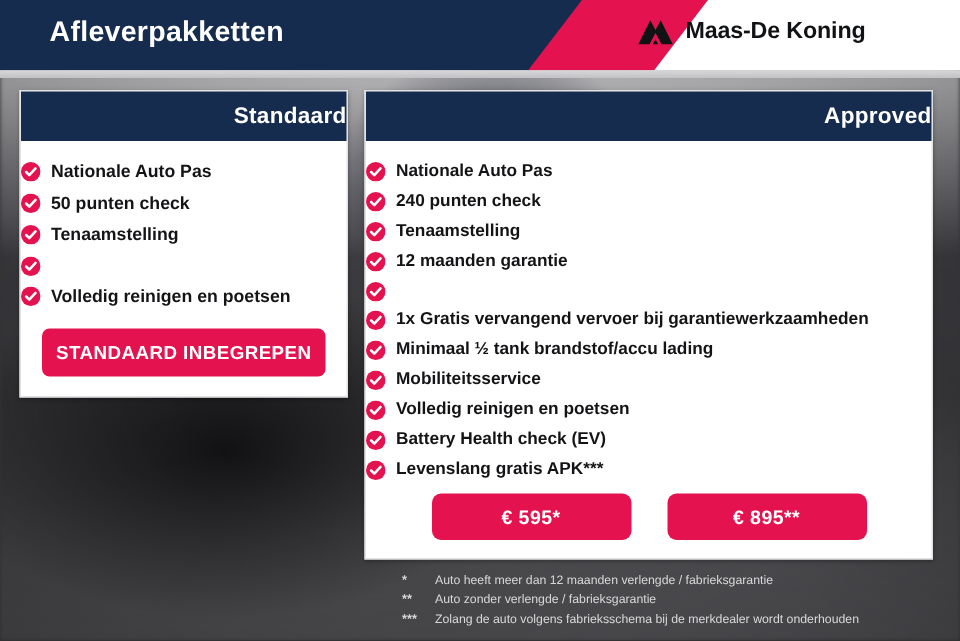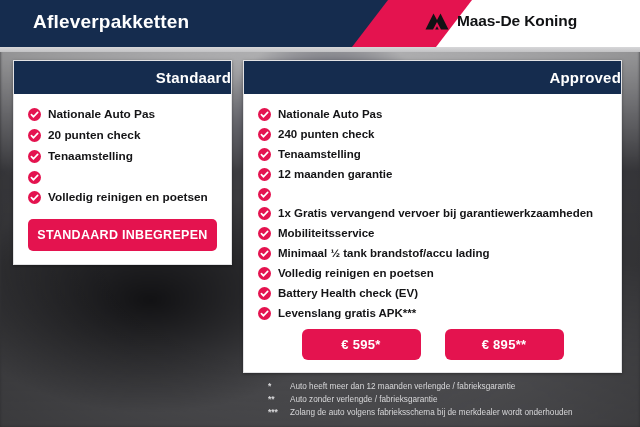--- a/index.html
+++ b/index.html
@@ -116,21 +116,21 @@
   }
 
   .feature-list {
     list-style: none;
     margin: 0;
     padding: 13px 0 0 0;
   }
   .feature-item {
     display: flex;
     align-items: flex-start;
-    padding: 0 10px 0 14px;
+    padding: 0 10px 0 0;
     margin-bottom: 6px;
   }
   .card-approved .feature-item { margin-bottom: 5px; }
 
   .check-icon {
     flex: 0 0 auto;
     width: 13px;
     height: 13px;
     margin-top: 1px;
     margin-right: 7px;
@@ -176,21 +176,21 @@
   }
   .price-button {
     background: #e4134f;
     border: none;
     border-radius: 6px;
     color: #ffffff;
     font-family: "Liberation Sans", sans-serif;
     font-size: 13px;
     font-weight: bold;
     letter-spacing: 0.3px;
-    width: 119px;
+    width: 133px;
     padding: 8px 0;
     cursor: pointer;
   }
 
   
   .footnotes {
     position: absolute;
     left: 268px;
     top: 381px;
     width: 360px;
@@ -246,21 +246,21 @@
             <circle cx="8" cy="8" r="8" fill="#e4134f"></circle>
             <path d="M4.2 8.2 L6.8 10.8 L11.9 5.3" fill="none" stroke="#ffffff" stroke-width="2.1" stroke-linecap="round" stroke-linejoin="round"></path>
           </svg>
           <span class="feature-text">Nationale Auto Pas</span>
         </li>
         <li class="feature-item">
           <svg class="check-icon" viewBox="0 0 16 16">
             <circle cx="8" cy="8" r="8" fill="#e4134f"></circle>
             <path d="M4.2 8.2 L6.8 10.8 L11.9 5.3" fill="none" stroke="#ffffff" stroke-width="2.1" stroke-linecap="round" stroke-linejoin="round"></path>
           </svg>
-          <span class="feature-text">20 punten check</span>
+          <span class="feature-text">50 punten check</span>
         </li>
         <li class="feature-item">
           <svg class="check-icon" viewBox="0 0 16 16">
             <circle cx="8" cy="8" r="8" fill="#e4134f"></circle>
             <path d="M4.2 8.2 L6.8 10.8 L11.9 5.3" fill="none" stroke="#ffffff" stroke-width="2.1" stroke-linecap="round" stroke-linejoin="round"></path>
           </svg>
           <span class="feature-text">Tenaamstelling</span>
         </li>
         <li class="feature-item">
           <svg class="check-icon" viewBox="0 0 16 16">
@@ -325,28 +325,28 @@
             <circle cx="8" cy="8" r="8" fill="#e4134f"></circle>
             <path d="M4.2 8.2 L6.8 10.8 L11.9 5.3" fill="none" stroke="#ffffff" stroke-width="2.1" stroke-linecap="round" stroke-linejoin="round"></path>
           </svg>
           <span class="feature-text">1x Gratis vervangend vervoer bij garantiewerkzaamheden</span>
         </li>
         <li class="feature-item">
           <svg class="check-icon" viewBox="0 0 16 16">
             <circle cx="8" cy="8" r="8" fill="#e4134f"></circle>
             <path d="M4.2 8.2 L6.8 10.8 L11.9 5.3" fill="none" stroke="#ffffff" stroke-width="2.1" stroke-linecap="round" stroke-linejoin="round"></path>
           </svg>
+          <span class="feature-text">Minimaal ½ tank brandstof/accu lading</span>
+        </li>
+        <li class="feature-item">
+          <svg class="check-icon" viewBox="0 0 16 16">
+            <circle cx="8" cy="8" r="8" fill="#e4134f"></circle>
+            <path d="M4.2 8.2 L6.8 10.8 L11.9 5.3" fill="none" stroke="#ffffff" stroke-width="2.1" stroke-linecap="round" stroke-linejoin="round"></path>
+          </svg>
           <span class="feature-text">Mobiliteitsservice</span>
-        </li>
-        <li class="feature-item">
-          <svg class="check-icon" viewBox="0 0 16 16">
-            <circle cx="8" cy="8" r="8" fill="#e4134f"></circle>
-            <path d="M4.2 8.2 L6.8 10.8 L11.9 5.3" fill="none" stroke="#ffffff" stroke-width="2.1" stroke-linecap="round" stroke-linejoin="round"></path>
-          </svg>
-          <span class="feature-text">Minimaal ½ tank brandstof/accu lading</span>
         </li>
         <li class="feature-item">
           <svg class="check-icon" viewBox="0 0 16 16">
             <circle cx="8" cy="8" r="8" fill="#e4134f"></circle>
             <path d="M4.2 8.2 L6.8 10.8 L11.9 5.3" fill="none" stroke="#ffffff" stroke-width="2.1" stroke-linecap="round" stroke-linejoin="round"></path>
           </svg>
           <span class="feature-text">Volledig reinigen en poetsen</span>
         </li>
         <li class="feature-item">
           <svg class="check-icon" viewBox="0 0 16 16">

